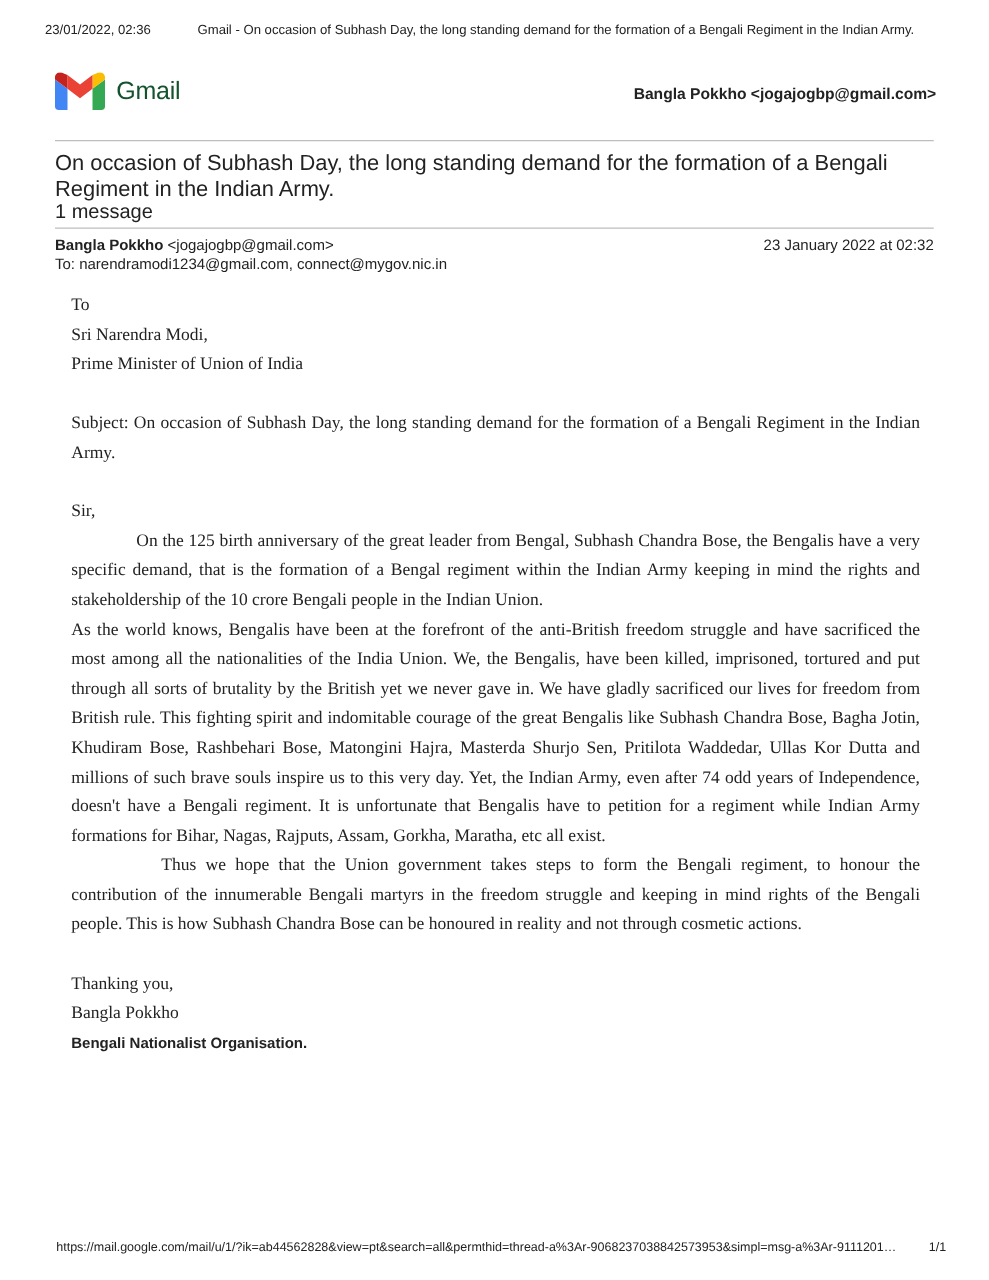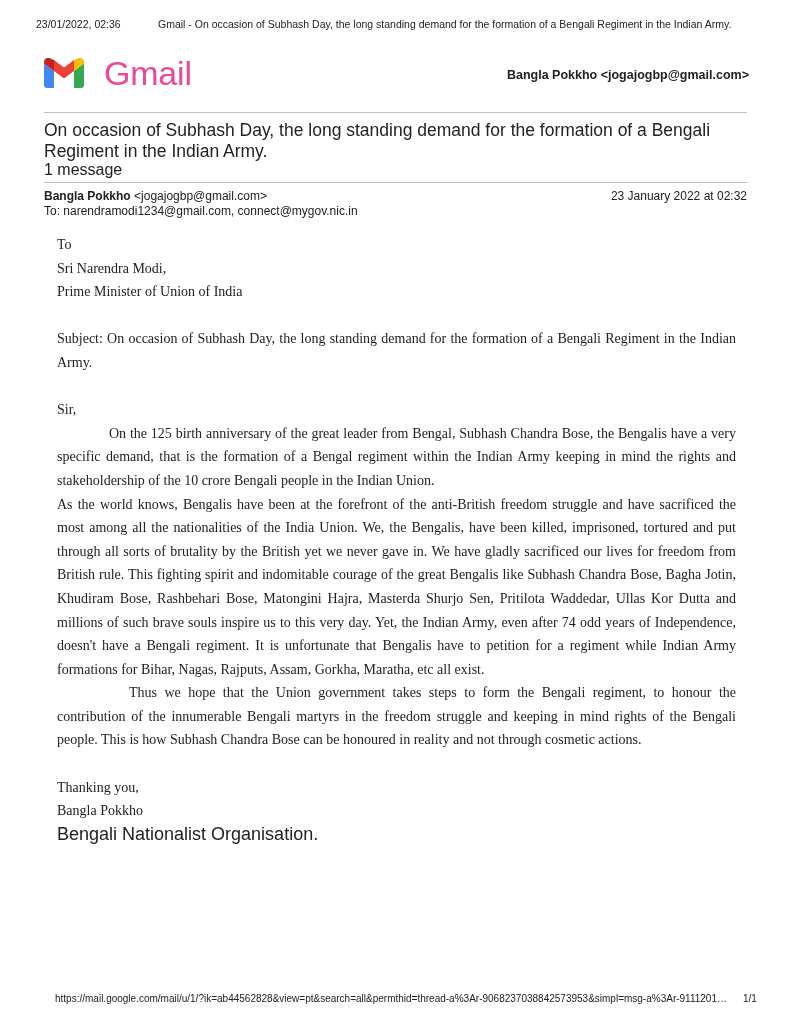--- a/index.html
+++ b/index.html
@@ -10,22 +10,22 @@
       position: absolute; top: 18px; left: 0; width: 791px;
       font-family: "Liberation Sans", sans-serif; font-size: 10.5px; color: #222;
     }
     .print-header .date { position: absolute; left: 36px; }
     .print-header .title { position: absolute; left: 158px; white-space: nowrap; text-align: center; }
 
     .logo-row { position: absolute; top: 58px; left: 44px; width: 705px; height: 34px; }
     .gmail-logo { position: absolute; left: 0; top: 0; display: flex; align-items: center; }
     .gmail-logo svg { width: 40px; height: 30px; }
     .gmail-logo .wordmark {
-      font-family: "Liberation Sans", sans-serif; font-size: 34px; color: #ec4899;
-      margin-left: 20px; letter-spacing: -0.2px; line-height: 30px;
+      font-family: "Liberation Sans", sans-serif; font-size: 20px; color: #14532d;
+      margin-left: 9px; letter-spacing: -0.2px; line-height: 30px;
     }
     .account {
       position: absolute; right: 0; top: 10px; font-size: 12.5px; font-weight: bold; color: #222;
     }
 
     .rule { position: absolute; left: 44px; width: 703px; height: 1px; background: #bdbdbd; }
     .rule.r1 { top: 112px; }
     .rule.r2 { top: 182px; }
 
     .subject {
@@ -41,27 +41,27 @@
     .letter {
       position: absolute; top: 233px; left: 57px; width: 679px;
       font-family: "Liberation Serif", serif; font-size: 14px; line-height: 23.6px; color: #222;
     }
     .letter p { margin: 0; }
     .letter .justify { text-align: justify; }
     .letter .gap { height: 23.6px; }
     .letter .indent1 { text-indent: 52px; }
     .letter .indent2 { text-indent: 72px; }
     .letter .org {
-      font-family: "Liberation Sans", sans-serif; font-size: 18px; line-height: 22px;
+      font-family: "Liberation Sans", sans-serif; font-size: 12px; line-height: 22px; font-weight: bold;
     }
 
     .print-footer {
       position: absolute; top: 993px; left: 0; width: 791px; font-size: 10px; color: #222;
     }
-    .print-footer .url { position: absolute; left: 22px; white-space: nowrap; padding-left: 33px; }
+    .print-footer .url { position: absolute; left: 12px; white-space: nowrap; padding-left: 33px; }
     .print-footer .page { position: absolute; left: 743px; }
   </style>
 </head>
 <body>
 
 <div class="print-header">
   <span class="date">23/01/2022, 02:36</span>
   <span class="title">Gmail - On occasion of Subhash Day, the long standing demand for the formation of a Bengali Regiment in the Indian Army.</span>
 </div>
 

